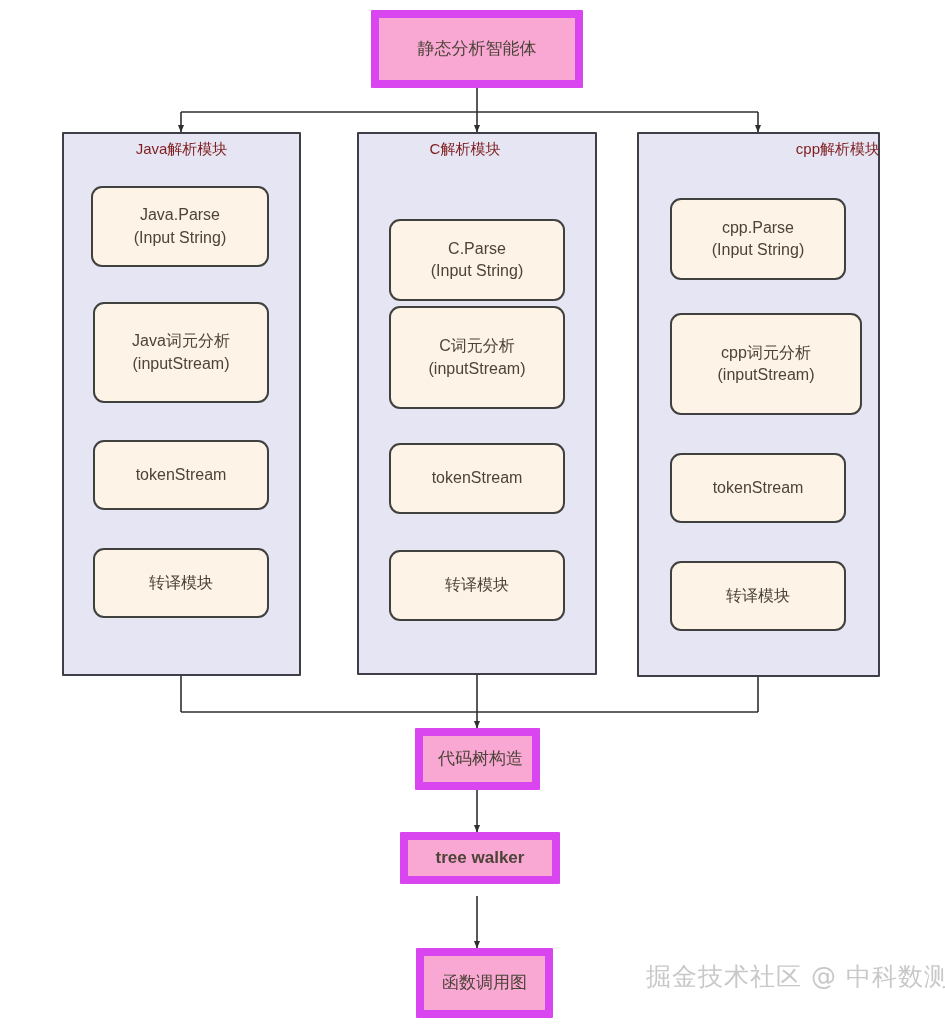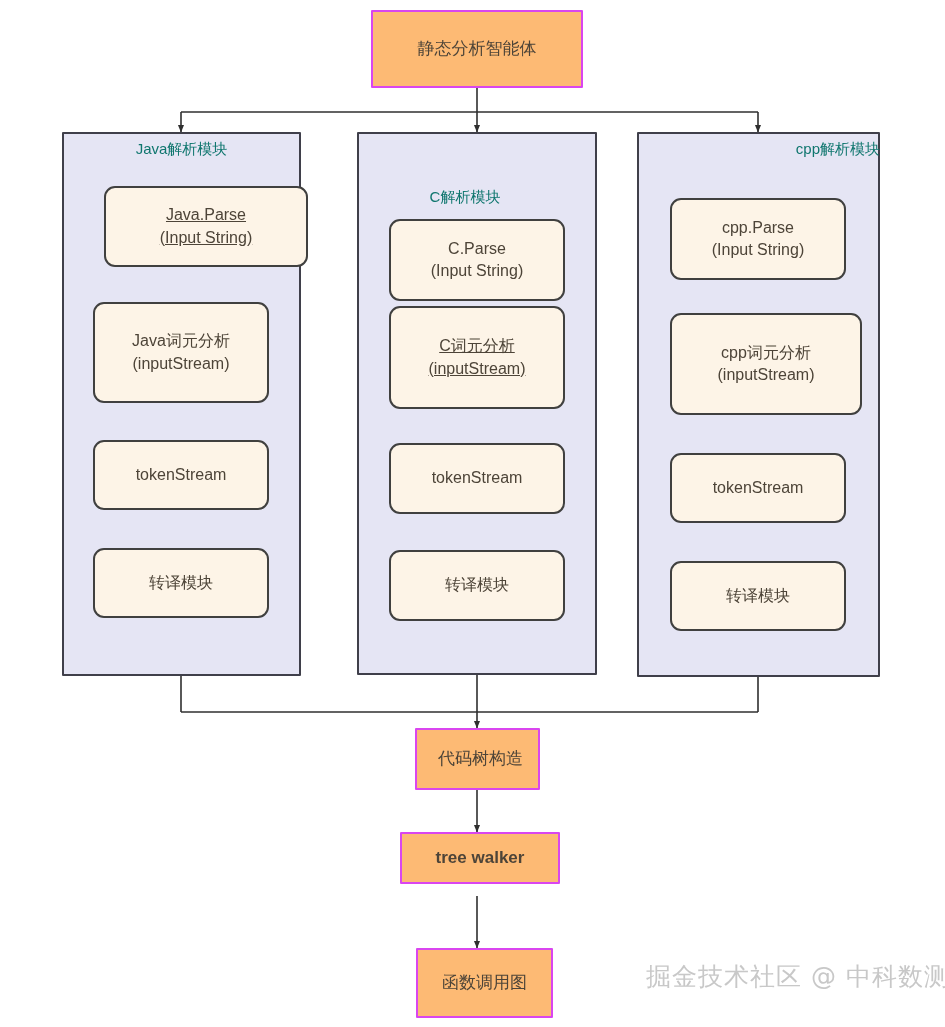--- a/index.html
+++ b/index.html
@@ -28,40 +28,40 @@
     display: flex;
     flex-direction: column;
     align-items: center;
     justify-content: center;
     text-align: center;
     color: #4d4438;
     line-height: 1.38;
     white-space: pre-line;
   }
   .node-rect {
-    background: #fdba74;
-    border: 2px solid #d946ef;
+    background: #f9a8d4;
+    border: 8px solid #d946ef;
     border-radius: 1px;
   }
   .node-round {
     background: #fdf4e7;
     border: 2px solid #40403f;
     border-radius: 11px;
   }
   .group-box {
     position: absolute;
     box-sizing: border-box;
     background: #e5e5f4;
     border: 2px solid #3f3f4a;
     border-radius: 1px;
   }
   .group-title {
     position: absolute;
     text-align: center;
-    color: #0f766e;
+    color: #7f1d1d;
     font-size: 15px;
     white-space: nowrap;
   }
   .watermark {
     position: absolute;
     color: #c8c8c8;
     font-size: 25px;
     letter-spacing: 1px;
     white-space: nowrap;
     font-family: "DejaVu Sans", "Liberation Sans", sans-serif;
@@ -114,47 +114,47 @@
   </g>
 </svg>
 
 <div class="node node-rect fs-17" style="left:371px; top:10px; width:212px; height:78px;">
   <span>静态分析智能体</span>
 </div>
 
 <div class="group-box" style="left:62px; top:132px; width:239px; height:544px;"></div>
 <div class="group-title" style="left:62px; top:140px; width:239px;">Java解析模块</div>
 
-<div class="node node-round fs-16" style="left:104px; top:186px; width:204px; height:81px;text-decoration:underline;">
+<div class="node node-round fs-16" style="left:91px; top:186px; width:178px; height:81px;">
   <span>Java.Parse
 (Input String)</span>
 </div>
 
 <div class="node node-round fs-16" style="left:93px; top:302px; width:176px; height:101px;">
   <span>Java词元分析
 (inputStream)</span>
 </div>
 
 <div class="node node-round fs-16" style="left:93px; top:440px; width:176px; height:70px;">
   <span>tokenStream</span>
 </div>
 
 <div class="node node-round fs-16" style="left:93px; top:548px; width:176px; height:70px;">
   <span>转译模块</span>
 </div>
 
 <div class="group-box" style="left:357px; top:132px; width:240px; height:543px;"></div>
-<div class="group-title" style="left:357px; top:140px; width:216px;margin-top:48px;">C解析模块</div>
+<div class="group-title" style="left:357px; top:140px; width:216px;">C解析模块</div>
 
 <div class="node node-round fs-16" style="left:389px; top:188px; width:176px; height:82px;margin-top:31px;">
   <span>C.Parse
 (Input String)</span>
 </div>
 
-<div class="node node-round fs-16" style="left:389px; top:306px; width:176px; height:103px;text-decoration:underline;">
+<div class="node node-round fs-16" style="left:389px; top:306px; width:176px; height:103px;">
   <span>C词元分析
 (inputStream)</span>
 </div>
 
 <div class="node node-round fs-16" style="left:389px; top:443px; width:176px; height:71px;">
   <span>tokenStream</span>
 </div>
 
 <div class="node node-round fs-16" style="left:389px; top:550px; width:176px; height:71px;">
   <span>转译模块</span>

